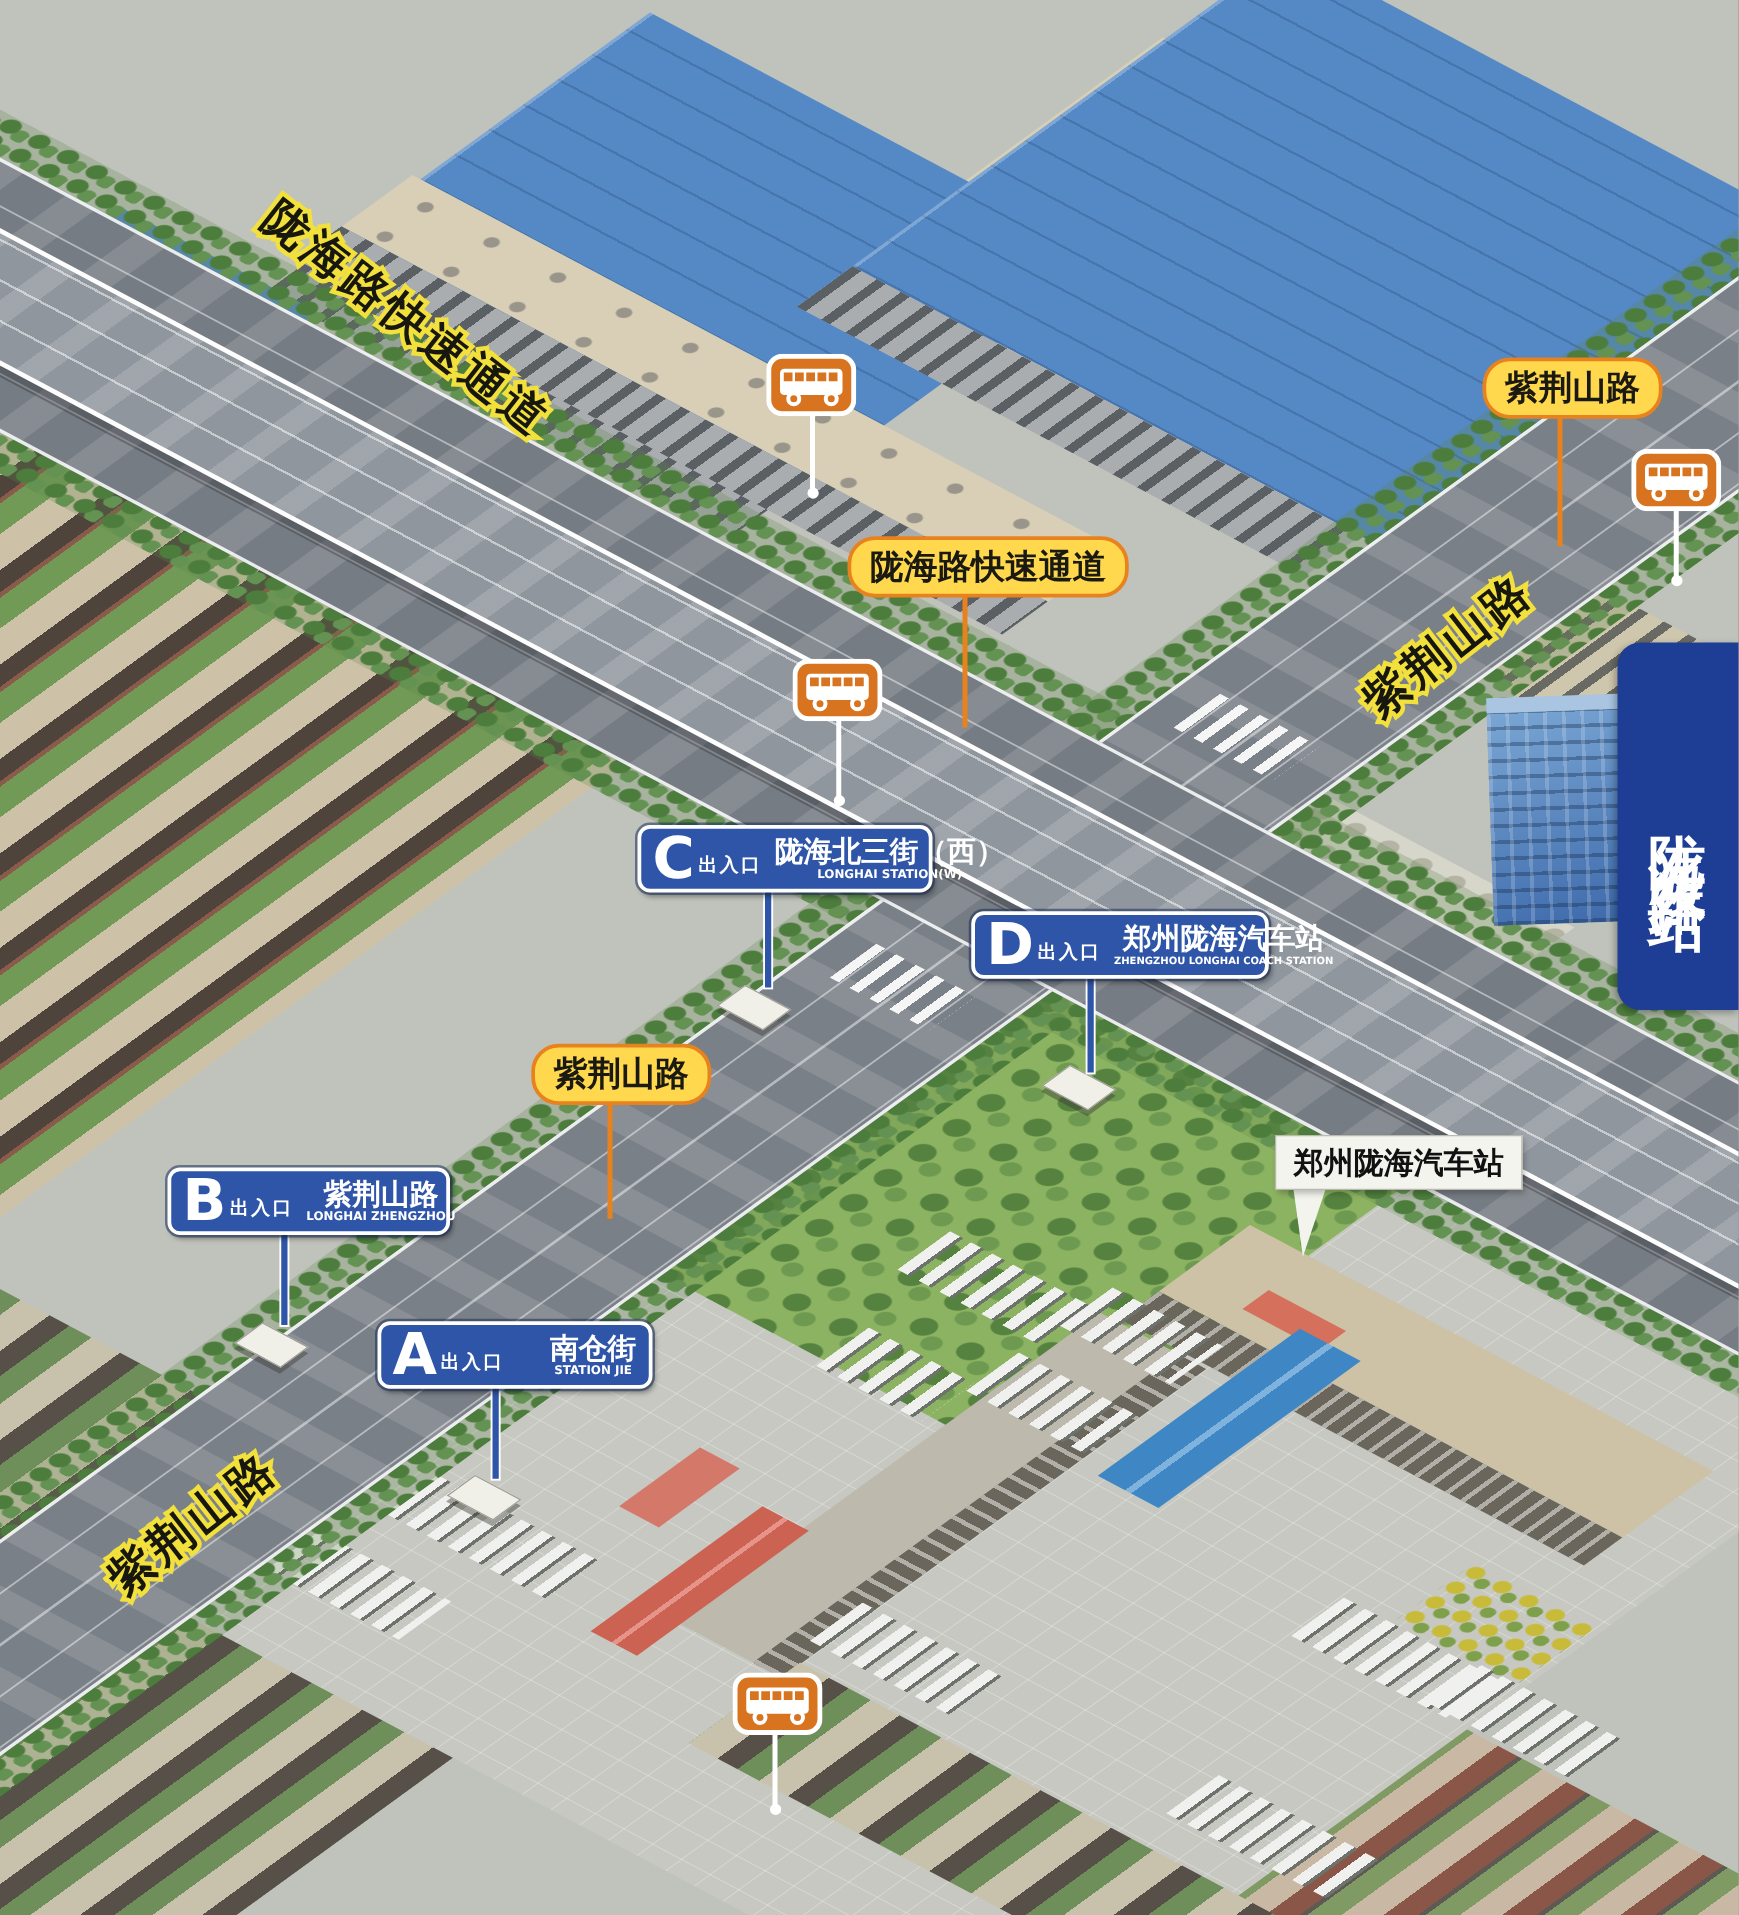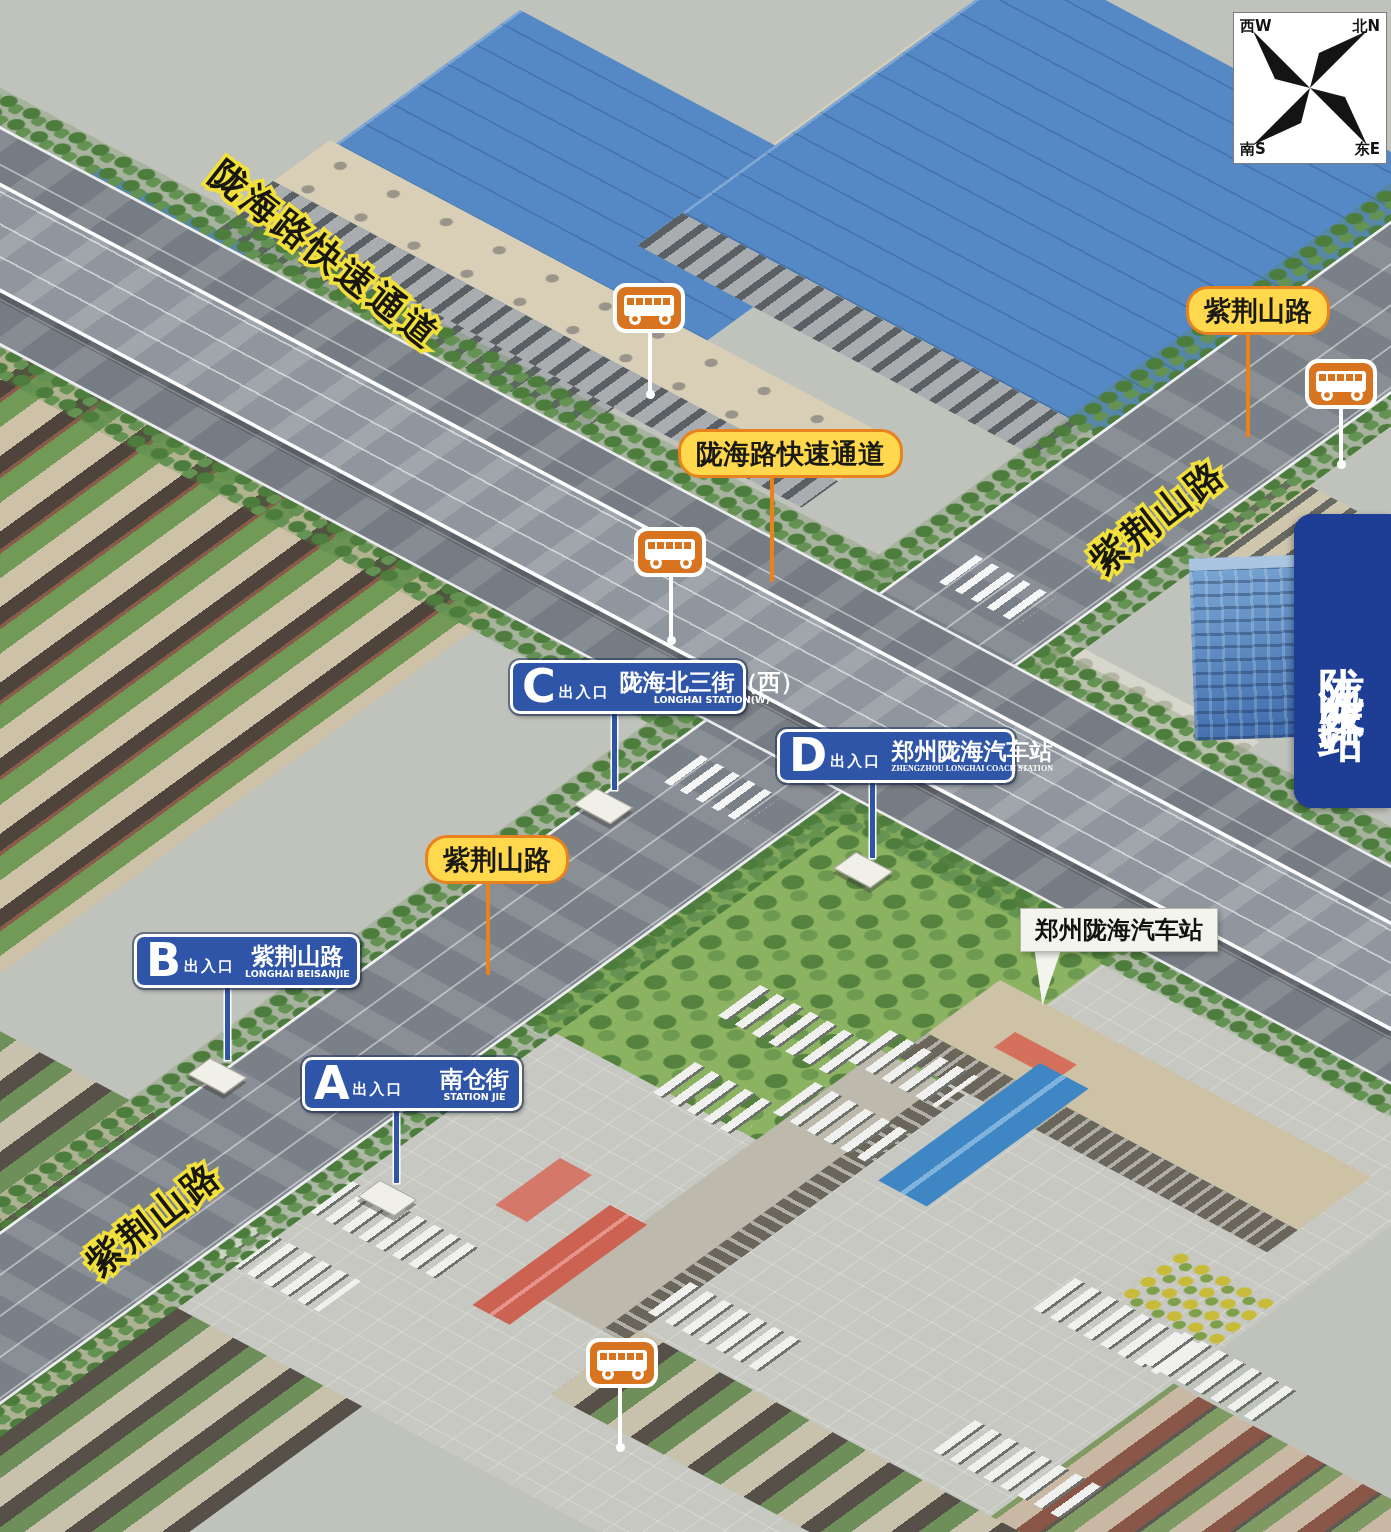--- a/index.html
+++ b/index.html
@@ -222,32 +222,32 @@
     </span>
   </div>
 
   <div class="stem" style="left:870px;top:783px;height:75px;"></div>
   <div class="iso kiosk" style="width:40px;height:26px;transform:matrix(0.883,0.469,-0.809,0.588,856,852);"></div>
   <div class="esign" style="left:777px;top:729px;width:238px;">
     <span class="letter">D</span>
     <span class="suffix">出入口</span>
     <span class="names">
       <span class="zh">郑州陇海汽车站</span>
-      <span class="en" style="font-size:8px;font-family:Liberation Serif, serif;">ZHENGZHOU LONGHAI COACH STATION</span>
+      <span class="en" style="font-size:8px;">ZHENGZHOU LONGHAI COACH STATION</span>
     </span>
   </div>
 
   <div class="stem" style="left:225px;top:984px;height:76px;"></div>
   <div class="iso kiosk" style="width:40px;height:26px;transform:matrix(0.883,0.469,-0.809,0.588,210,1058);"></div>
   <div class="esign" style="left:134px;top:934px;width:226px;">
     <span class="letter">B</span>
     <span class="suffix">出入口</span>
     <span class="names">
       <span class="zh">紫荆山路</span>
-      <span class="en">LONGHAI BEISANJIE</span>
+      <span class="en">LONGHAI ZHENGZHOU</span>
     </span>
   </div>
 
   <div class="stem" style="left:394px;top:1109px;height:74px;"></div>
   <div class="iso kiosk" style="width:40px;height:26px;transform:matrix(0.883,0.469,-0.809,0.588,380,1180);"></div>
   <div class="esign" style="left:302px;top:1057px;width:220px;">
     <span class="letter">A</span>
     <span class="suffix">出入口</span>
     <span class="names">
       <span class="zh">南仓街</span>
@@ -325,26 +325,14 @@
       <rect x="50" y="15" width="7" height="7" fill="#d8741f"></rect>
       <circle cx="22" cy="36" r="6" fill="#fff"></circle>
         <circle cx="22" cy="36" r="2.8" fill="#d8741f"></circle>
       <circle cx="52" cy="36" r="6" fill="#fff"></circle>
         <circle cx="52" cy="36" r="2.8" fill="#d8741f"></circle>
     </svg>
   </div>
 
   <div class="banner" style="left:1294px;top:514px;width:97px;height:294px;">陇海东路站</div>
 
-  <div class="compass" style="left:1233px;top:12px;width:152px;height:150px;">
-    <svg width="152" height="150" viewBox="0 0 150 150">
-      <polygon points="75,75 132,18 84,40" fill="#141414"></polygon>
-      <polygon points="75,75 132,132 110,84" fill="#141414"></polygon>
-      <polygon points="75,75 18,132 66,110" fill="#141414"></polygon>
-      <polygon points="75,75 18,18 40,66" fill="#141414"></polygon>
-    </svg>
-    <span class="cl nw">西W</span>
-    <span class="cl ne">北N</span>
-    <span class="cl sw">南S</span>
-    <span class="cl se">东E</span>
-  </div>
 
 </div>
 
 </body></html>

